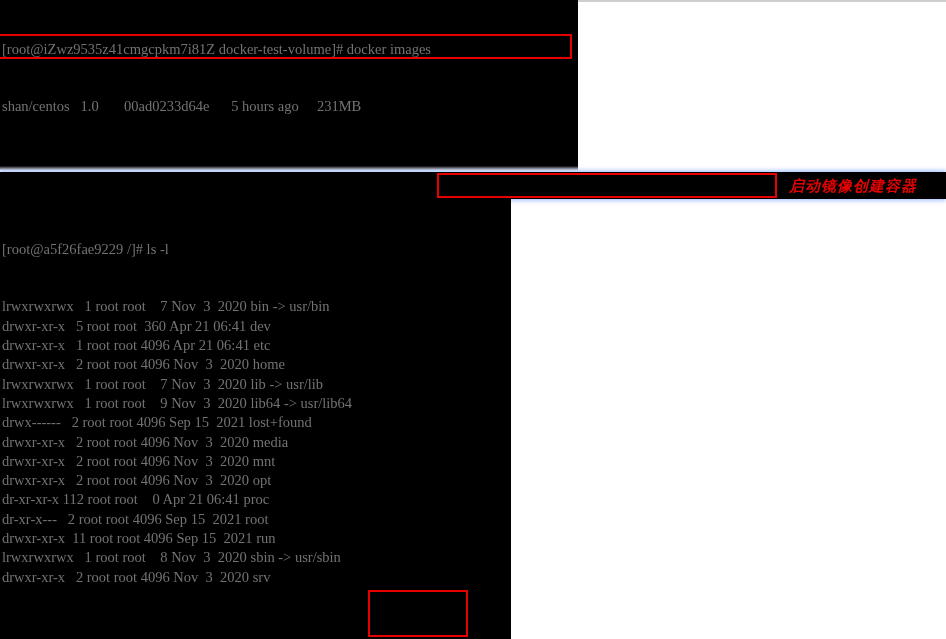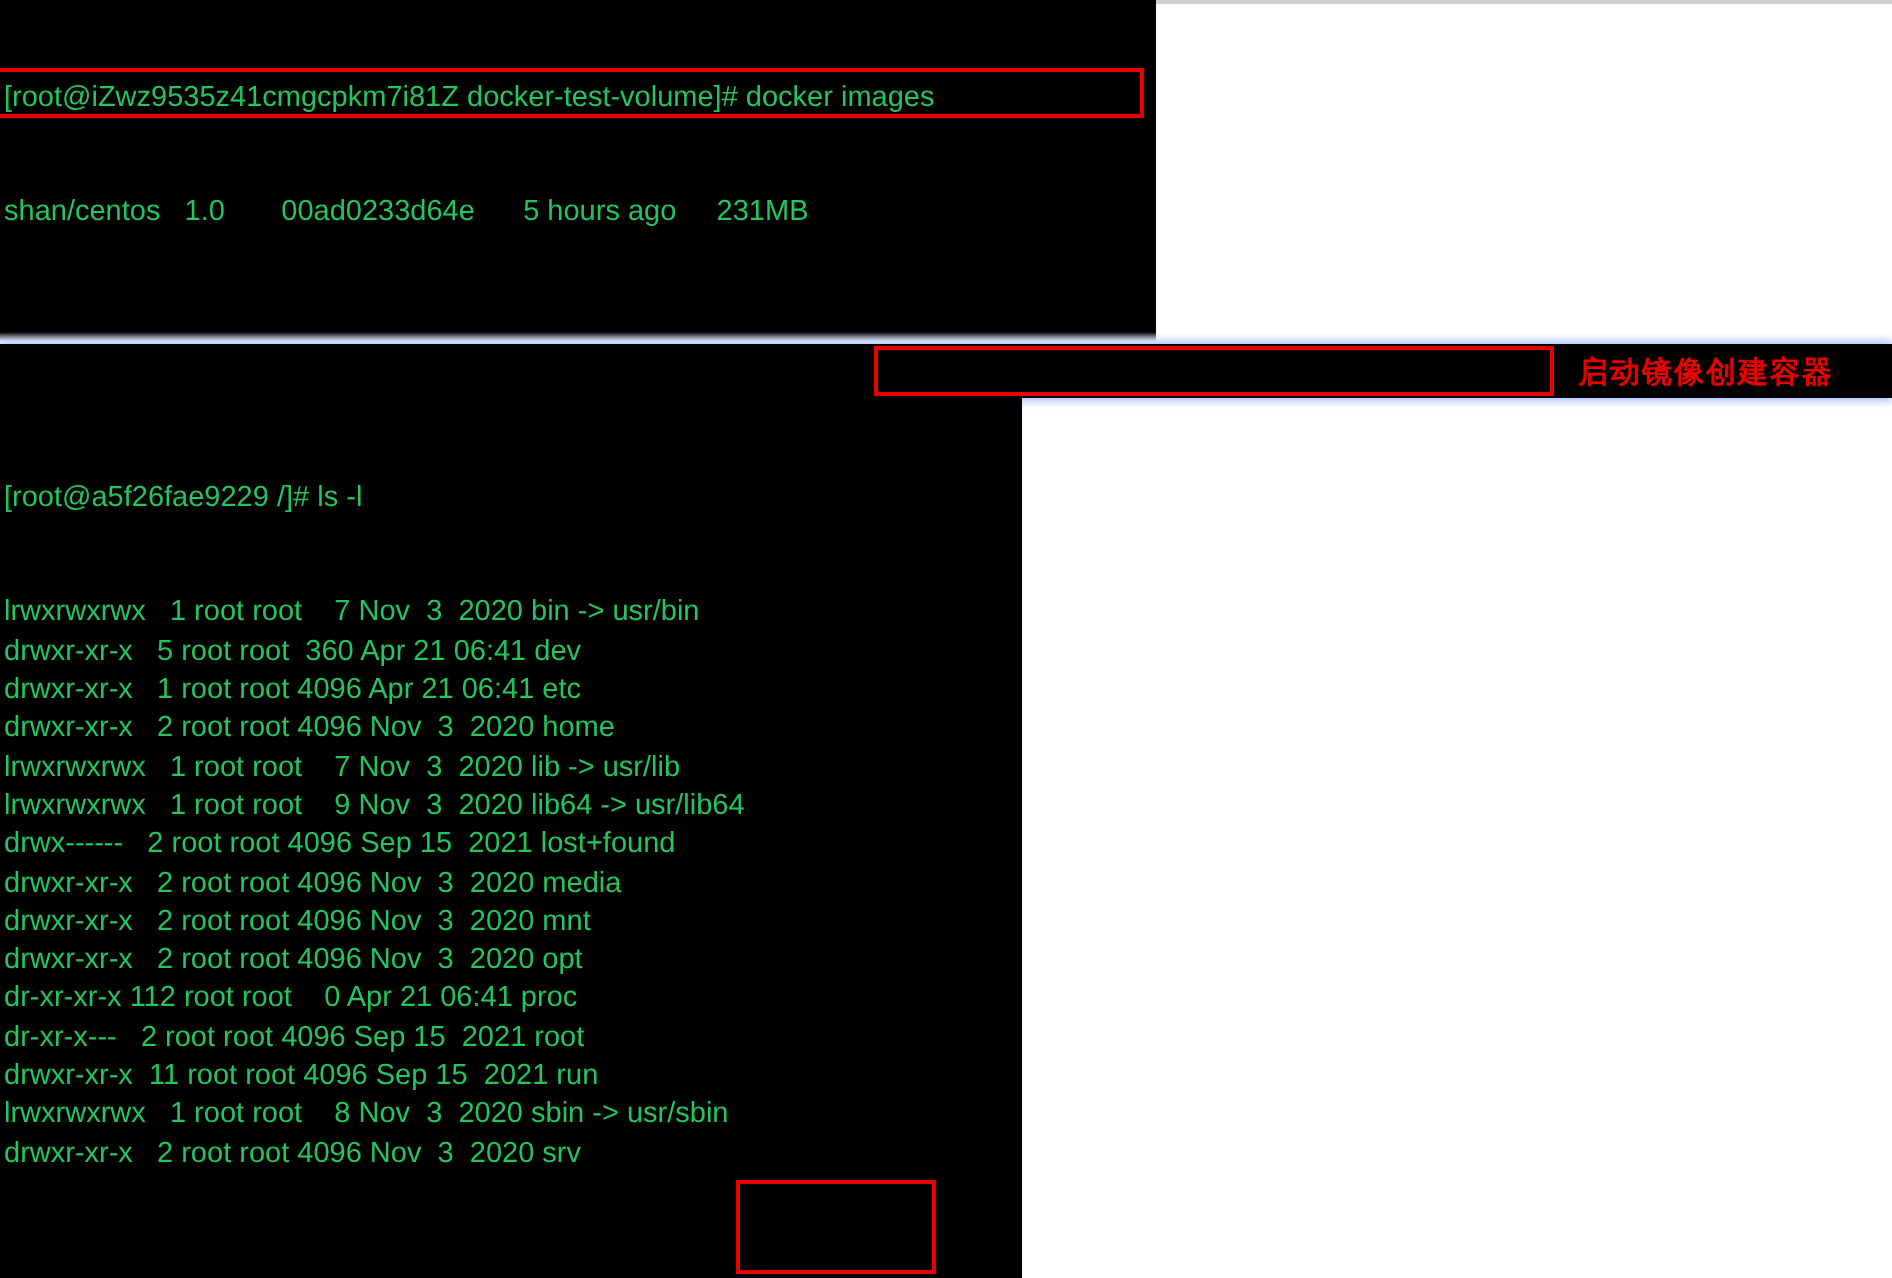--- a/index.html
+++ b/index.html
@@ -12,22 +12,22 @@
     background: #ffffff;
     font-family: "DejaVu Sans Mono", "Liberation Mono", monospace;
     overflow: hidden;
     position: relative;
   }
 
   
   .term {
     position: absolute;
     background: #000000;
-    color: #22c55e;
-    font-family: Liberation Sans, sans-serif;
+    color: #737373;
+    font-family: Liberation Serif, serif;
     font-size: 14.5px;
     line-height: 19.3px;
     white-space: pre;
     box-sizing: border-box;
     overflow: hidden;
   }
 
   
   #term-top {
     left: 0;
@@ -80,20 +80,21 @@
 
   
   .cn-note {
     position: absolute;
     color: #e60000;
     font-family: "DejaVu Sans", "Liberation Sans", sans-serif;
     font-size: 15px;
     font-weight: bold;
     letter-spacing: 1px;
     white-space: nowrap;
+    font-style: italic;
   }
   #note-run     { left: 789px; top: 177px; }
   #note-volumes { left: 482px; top: 607px; margin-top: 32px; }
 
   
   #top-hairline {
     position: absolute;
     left: 578px; top: 0; width: 368px; height: 2px;
     background: #cfcfcf;
   }

